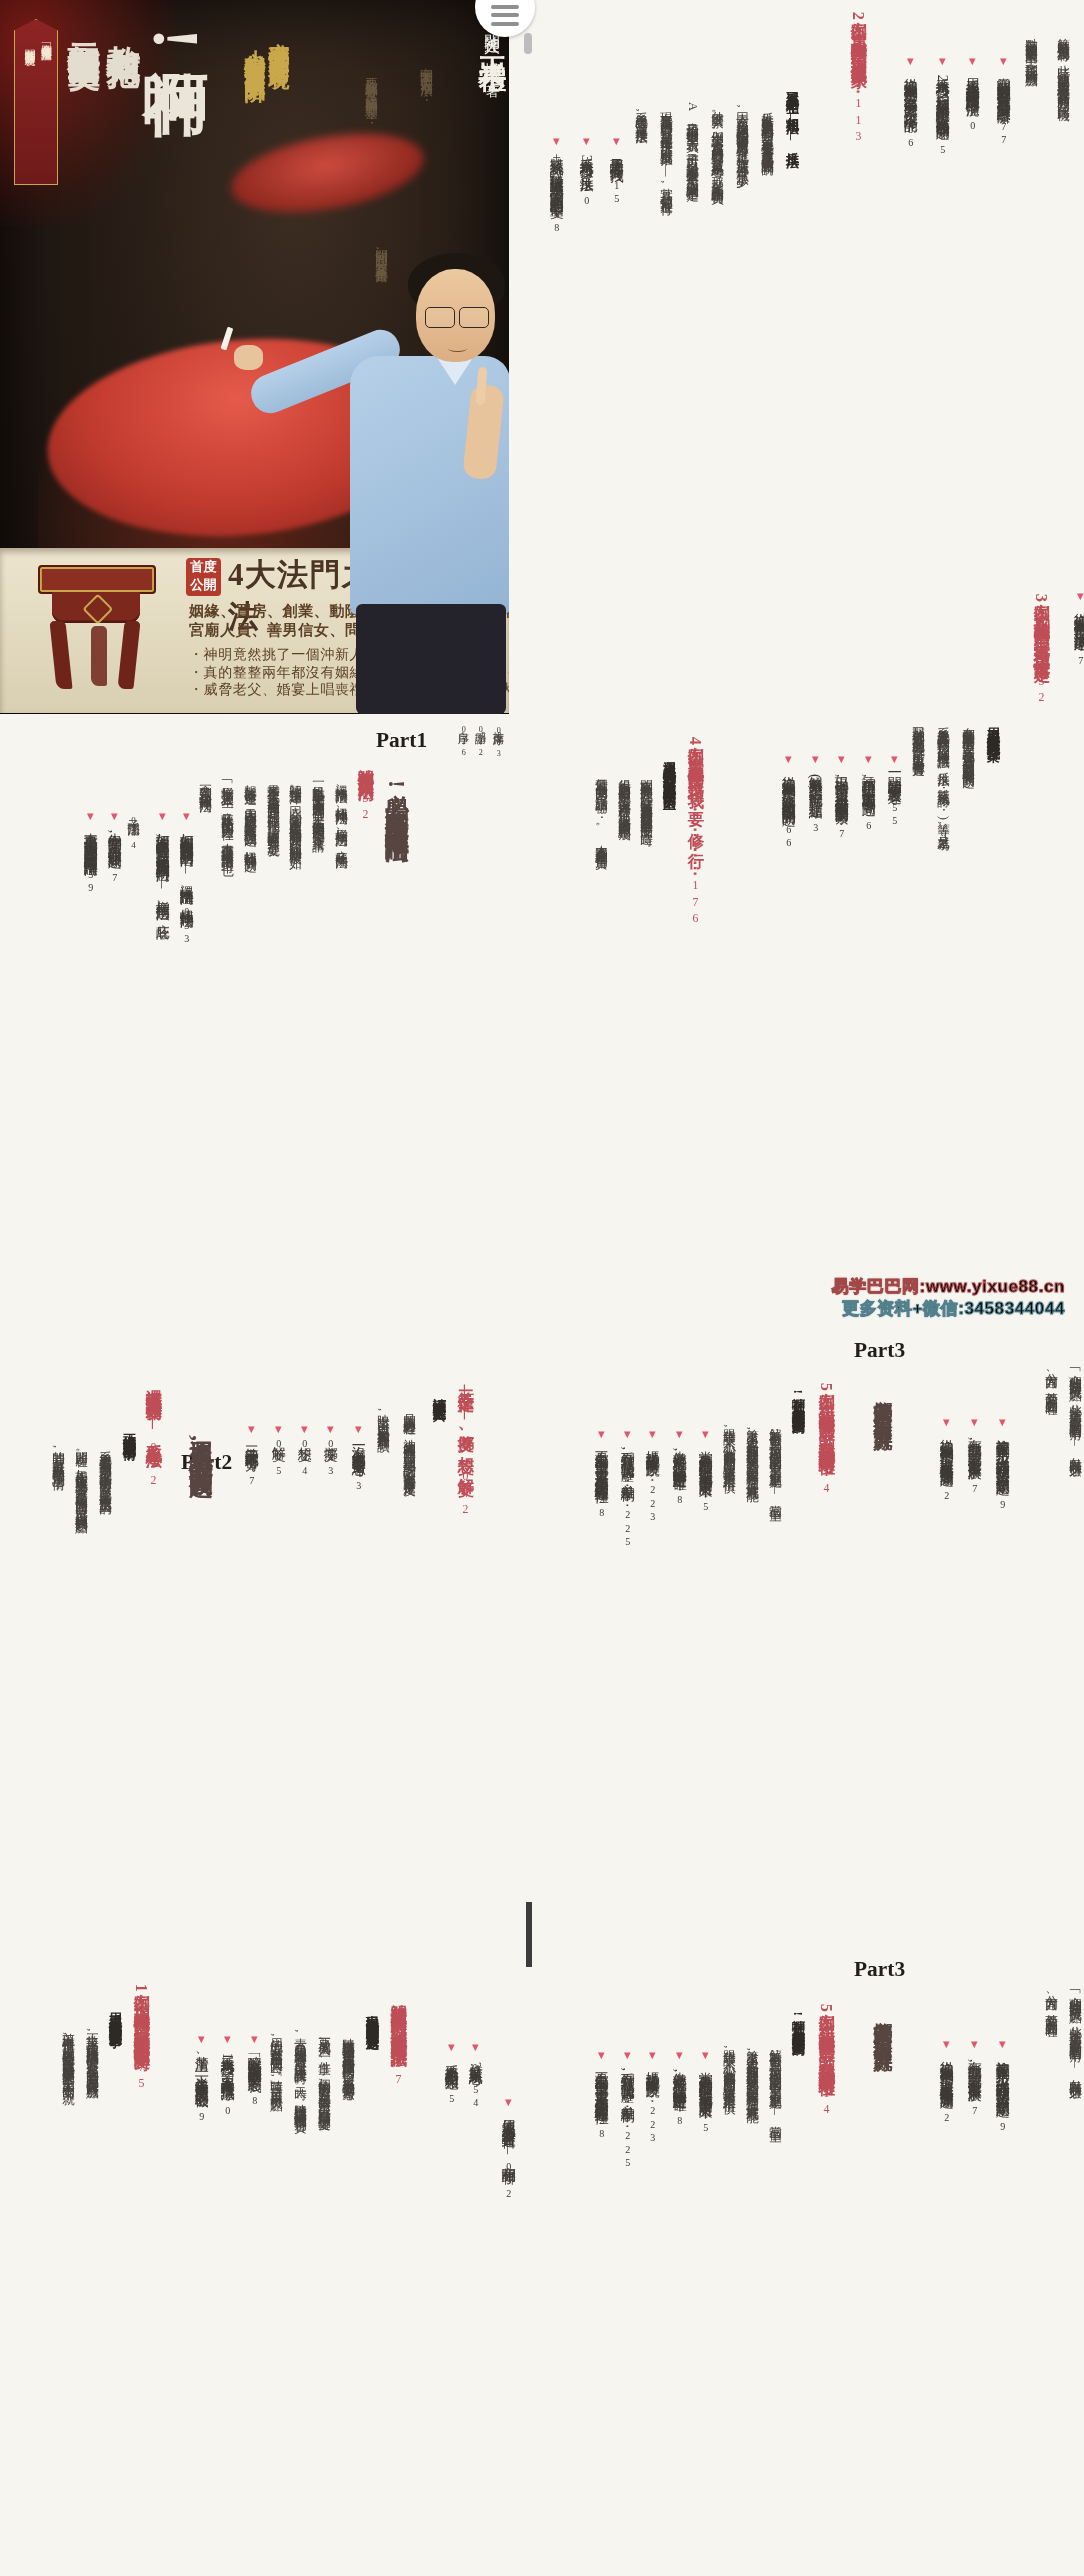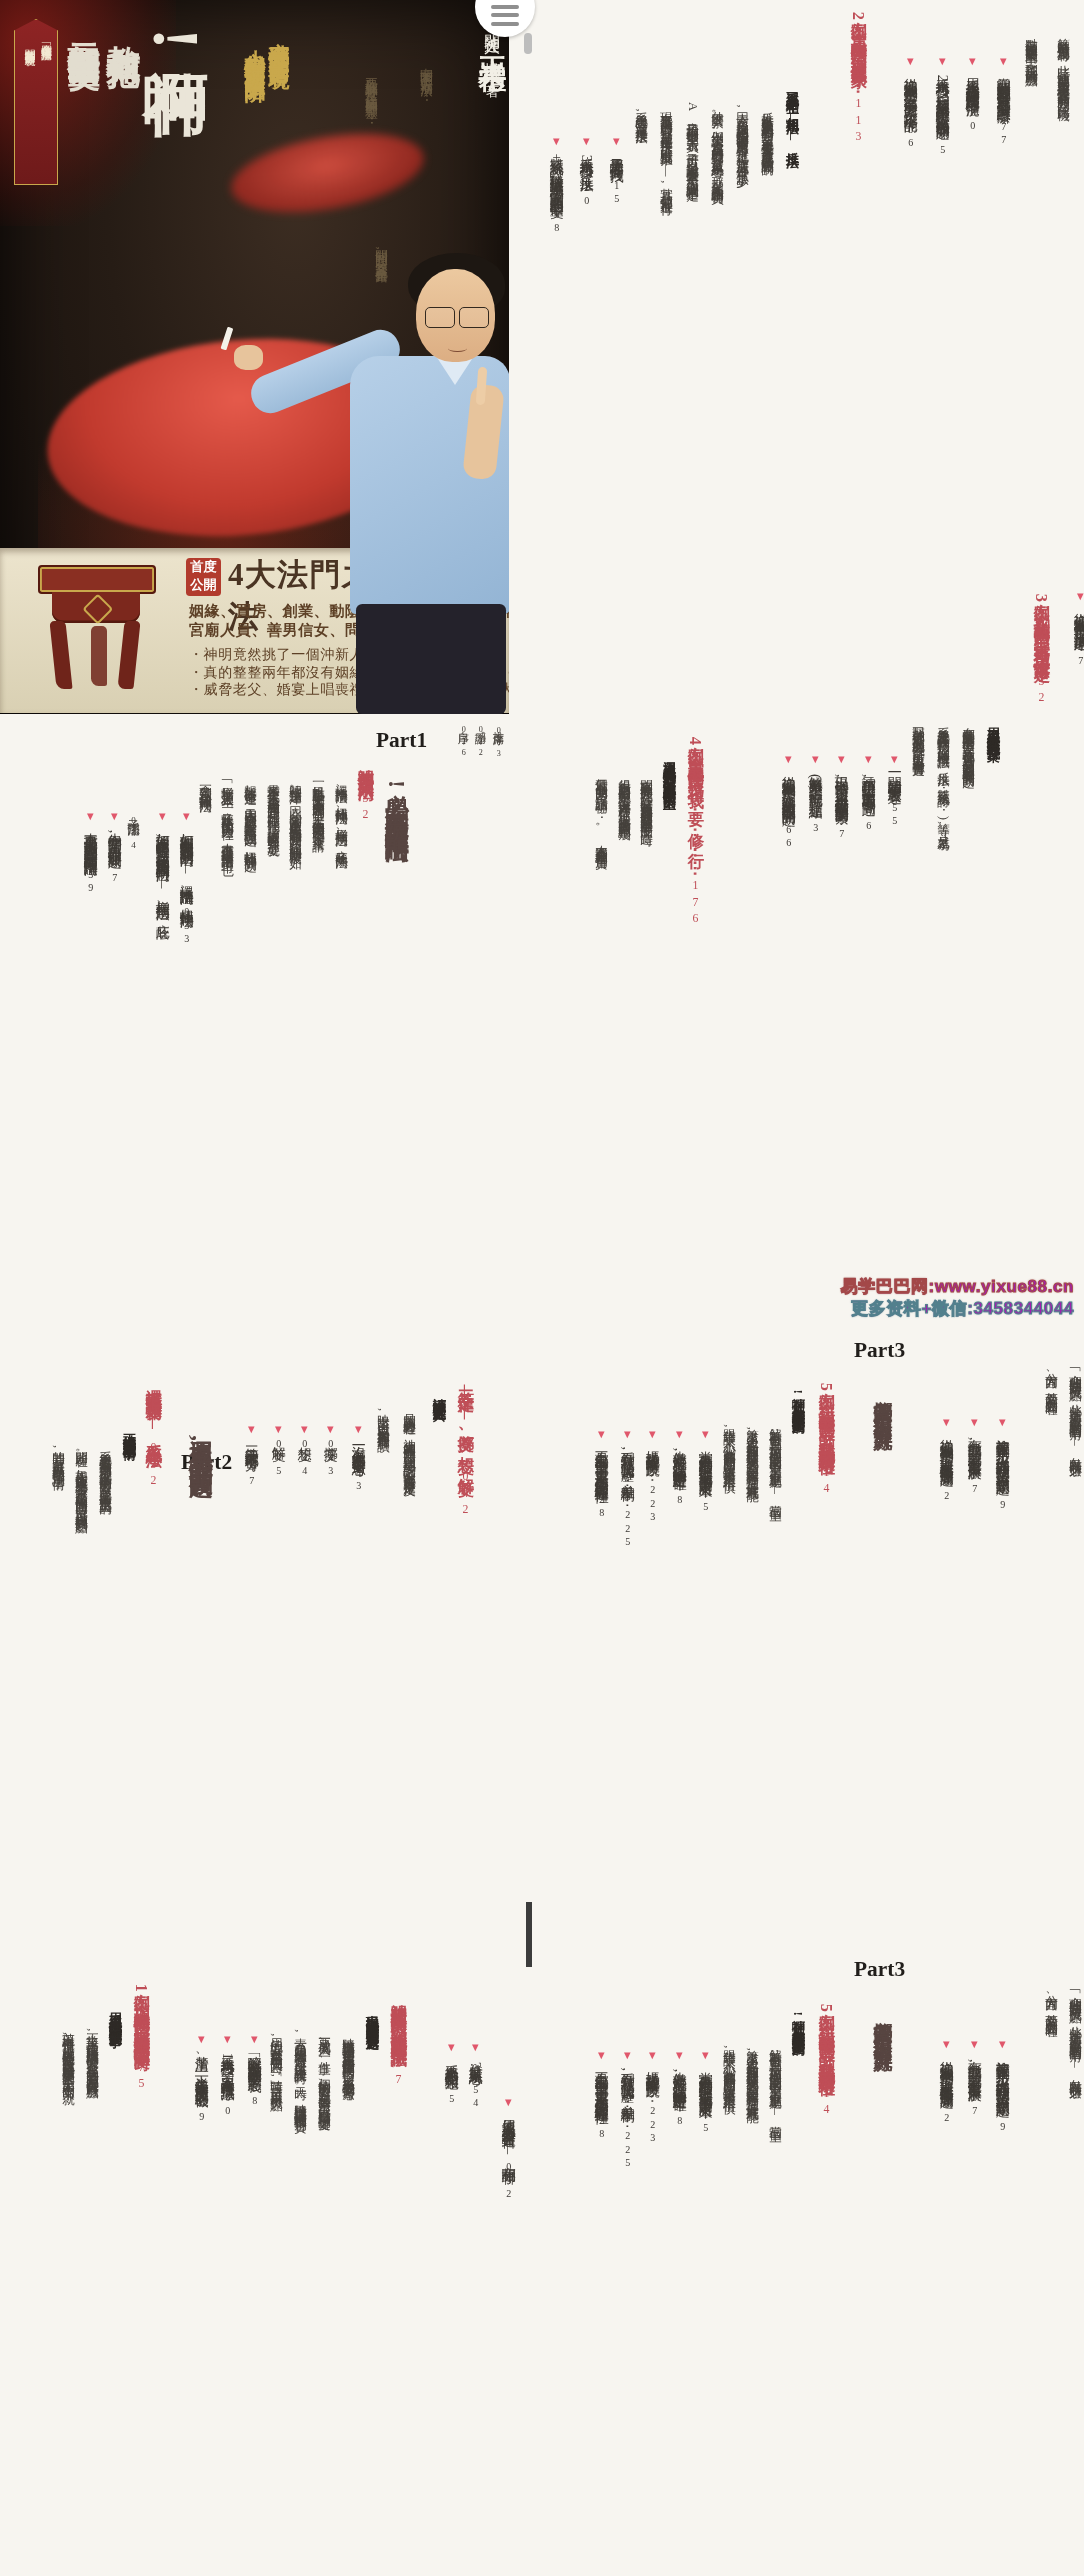--- a/index.html
+++ b/index.html
@@ -79,22 +79,22 @@
   .ph-hand2{left:467px;top:385px;width:33px;height:94px;background:#e7c49c;border-radius:14px;transform:rotate(6deg);}
   .ph-finger{left:477px;top:367px;width:9.4px;height:38px;background:#edcda6;border-radius:5px;transform:rotate(4deg);}
   .ph-pants{left:356px;top:604px;width:150px;height:110px;background:#24222b;border-radius:6.3px;}
   
   #menu-btn{position:absolute;left:475px;top:-22.6px;width:60px;height:60px;border-radius:50%;background:#fff;
      box-shadow:0 1.3px 3.8px rgba(0,0,0,.25);}
   #menu-btn .bar{position:absolute;left:16.4px;width:28px;height:3.1px;background:#8f8f8f;border-radius:1.9px;}
   #scroll-thumb{position:absolute;left:524px;top:33px;width:7.5px;height:21.4px;background:#bdbdbd;border-radius:3.8px;}
   .seam-bar{position:absolute;left:526px;top:1902px;width:6.3px;height:65px;background:#3c3c3c;}
   
-  .wm{position:absolute;right:10px;text-align:right;font-family:"Liberation Sans",sans-serif;font-weight:700;
-      font-size:17px;color:#a21caf;letter-spacing:0.6px;white-space:nowrap;}
+  .wm{position:absolute;right:19px;text-align:right;font-family:"Liberation Sans",sans-serif;font-weight:700;
+      font-size:17px;color:#000000;letter-spacing:0.6px;white-space:nowrap;}
   .wm1{top:1275px;-webkit-text-stroke:1px #a34848;text-shadow:0 0 1.9px #8d3d3d;}
   .wm2{top:1297px;-webkit-text-stroke:1px #52808d;text-shadow:0 0 1.9px #4a7580;}
 </style>
 </head>
 <body>
 
 <div id="canvas">
 
   <div id="cover">
     <div class="redglow-tl"></div>

